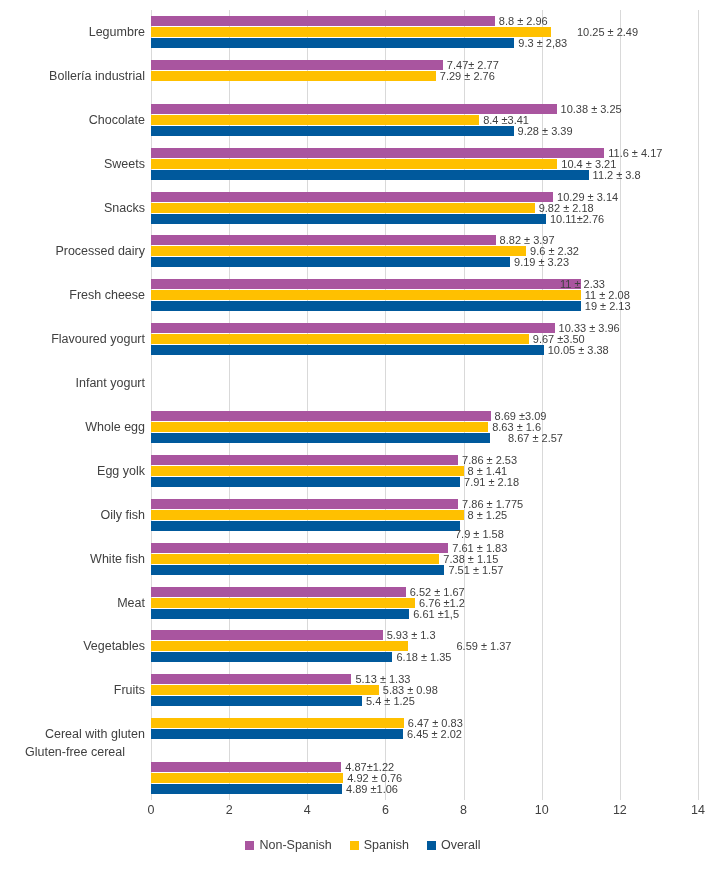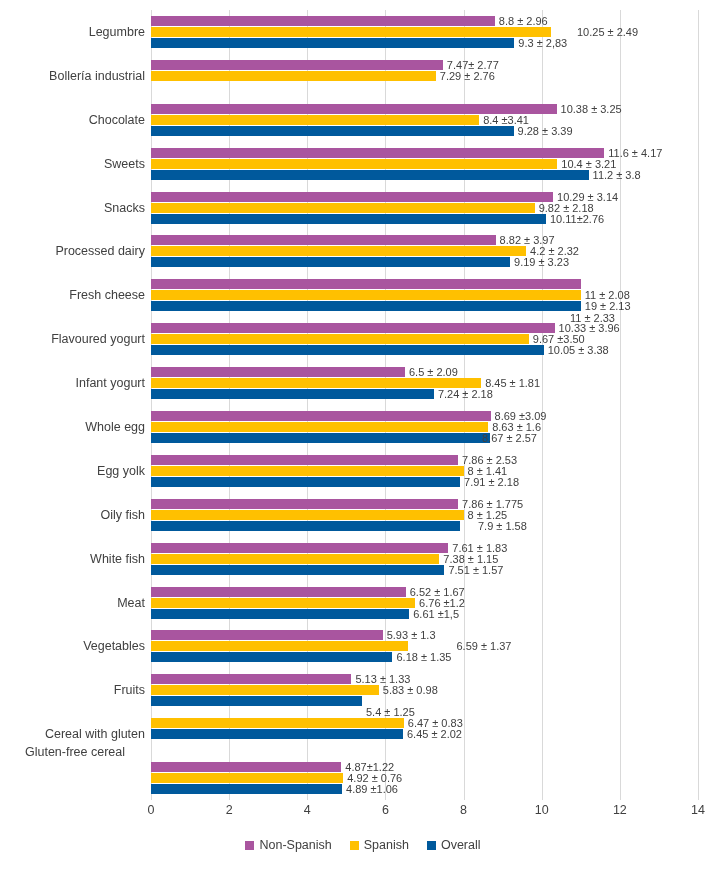--- a/index.html
+++ b/index.html
@@ -223,31 +223,31 @@
           <span class="bar-label" style="left: 395.012px;">10.11±2.76</span>
         </div>
       </div>
       <div class="cat-row" style="top: 225.389px; height: 32px;">
         <div class="bar-line">
           <div class="bar" style="width: 344.61px; background: rgb(169, 85, 159);"></div>
           <span class="bar-label" style="left: 344.61px;">8.82 ± 3.97</span>
         </div>
         <div class="bar-line">
           <div class="bar" style="width: 375.086px; background: rgb(255, 192, 0);"></div>
-          <span class="bar-label" style="left: 375.086px;">4.2 ± 2.32</span>
+          <span class="bar-label" style="left: 375.086px;">9.6 ± 2.32</span>
         </div>
         <div class="bar-line">
           <div class="bar" style="width: 359.066px; background: rgb(0, 89, 156);"></div>
           <span class="bar-label" style="left: 359.066px;">9.19 ± 3.23</span>
         </div>
       </div>
       <div class="cat-row" style="top: 269.278px; height: 32px;">
         <div class="bar-line">
           <div class="bar" style="width: 429.786px; background: rgb(169, 85, 159);"></div>
-          <span class="bar-label" style="left: 415px; margin-top: 34px;">11 ± 2.33</span>
+          <span class="bar-label" style="left: 405px;">11 ± 2.33</span>
         </div>
         <div class="bar-line">
           <div class="bar" style="width: 429.786px; background: rgb(255, 192, 0);"></div>
           <span class="bar-label" style="left: 429.786px;">11 ± 2.08</span>
         </div>
         <div class="bar-line">
           <div class="bar" style="width: 429.786px; background: rgb(0, 89, 156);"></div>
           <span class="bar-label" style="left: 429.786px;">19 ± 2.13</span>
         </div>
       </div>
@@ -258,46 +258,32 @@
         </div>
         <div class="bar-line">
           <div class="bar" style="width: 377.821px; background: rgb(255, 192, 0);"></div>
           <span class="bar-label" style="left: 377.821px;">9.67 ±3.50</span>
         </div>
         <div class="bar-line">
           <div class="bar" style="width: 392.668px; background: rgb(0, 89, 156);"></div>
           <span class="bar-label" style="left: 392.668px;">10.05 ± 3.38</span>
         </div>
       </div>
-      <div class="cat-row" style="top: 357.056px; height: 32px;">
-        <div class="bar-line">
-          <div class="bar" style="width: 253.964px; background: rgb(169, 85, 159);"></div>
-          <span class="bar-label" style="left: 253.964px;">6.5 ± 2.09</span>
-        </div>
-        <div class="bar-line">
-          <div class="bar" style="width: 330.154px; background: rgb(255, 192, 0);"></div>
-          <span class="bar-label" style="left: 330.154px;">8.45 ± 1.81</span>
-        </div>
-        <div class="bar-line">
-          <div class="bar" style="width: 282.877px; background: rgb(0, 89, 156);"></div>
-          <span class="bar-label" style="left: 282.877px;">7.24 ± 2.18</span>
-        </div>
-      </div>
       <div class="cat-row" style="top: 400.944px; height: 32px;">
         <div class="bar-line">
           <div class="bar" style="width: 339.531px; background: rgb(169, 85, 159);"></div>
           <span class="bar-label" style="left: 339.531px;">8.69 ±3.09</span>
         </div>
         <div class="bar-line">
           <div class="bar" style="width: 337.186px; background: rgb(255, 192, 0);"></div>
           <span class="bar-label" style="left: 337.186px;">8.63 ± 1.6</span>
         </div>
         <div class="bar-line">
           <div class="bar" style="width: 338.749px; background: rgb(0, 89, 156);"></div>
-          <span class="bar-label" style="left: 327px;">8.67 ± 2.57</span>
+          <span class="bar-label" style="left: 353px;">8.67 ± 2.57</span>
         </div>
       </div>
       <div class="cat-row" style="top: 444.833px; height: 32px;">
         <div class="bar-line">
           <div class="bar" style="width: 307.101px; background: rgb(169, 85, 159);"></div>
           <span class="bar-label" style="left: 307.101px;">7.86 ± 2.53</span>
         </div>
         <div class="bar-line">
           <div class="bar" style="width: 312.571px; background: rgb(255, 192, 0);"></div>
           <span class="bar-label" style="left: 312.571px;">8 ± 1.41</span>
@@ -311,21 +297,21 @@
         <div class="bar-line">
           <div class="bar" style="width: 307.101px; background: rgb(169, 85, 159);"></div>
           <span class="bar-label" style="left: 307.101px;">7.86 ± 1.775</span>
         </div>
         <div class="bar-line">
           <div class="bar" style="width: 312.571px; background: rgb(255, 192, 0);"></div>
           <span class="bar-label" style="left: 312.571px;">8 ± 1.25</span>
         </div>
         <div class="bar-line">
           <div class="bar" style="width: 308.664px; background: rgb(0, 89, 156);"></div>
-          <span class="bar-label" style="left: 323px;">7.9 ± 1.58</span>
+          <span class="bar-label" style="left: 300px; margin-top: 8px;">7.9 ± 1.58</span>
         </div>
       </div>
       <div class="cat-row" style="top: 532.611px; height: 32px;">
         <div class="bar-line">
           <div class="bar" style="width: 297.334px; background: rgb(169, 85, 159);"></div>
           <span class="bar-label" style="left: 297.334px;">7.61 ± 1.83</span>
         </div>
         <div class="bar-line">
           <div class="bar" style="width: 288.347px; background: rgb(255, 192, 0);"></div>
           <span class="bar-label" style="left: 288.347px;">7.38 ± 1.15</span>
@@ -367,21 +353,21 @@
         <div class="bar-line">
           <div class="bar" style="width: 200.436px; background: rgb(169, 85, 159);"></div>
           <span class="bar-label" style="left: 200.436px; text-align: center;">5.13 ± 1.33</span>
         </div>
         <div class="bar-line">
           <div class="bar" style="width: 227.786px; background: rgb(255, 192, 0);"></div>
           <span class="bar-label" style="left: 227.786px;">5.83 ± 0.98</span>
         </div>
         <div class="bar-line">
           <div class="bar" style="width: 210.986px; background: rgb(0, 89, 156);"></div>
-          <span class="bar-label" style="left: 210.986px; margin-top: 11px;">5.4 ± 1.25</span>
+          <span class="bar-label" style="left: 210.986px;">5.4 ± 1.25</span>
         </div>
       </div>
       <div class="cat-row" style="top: 708.167px; height: 32px;">
         <div class="bar-line">
           <div class="bar" style="width: 252.792px; background: rgb(255, 192, 0);"></div>
           <span class="bar-label" style="left: 252.792px;">6.47 ± 0.83</span>
         </div>
         <div class="bar-line">
           <div class="bar" style="width: 252.011px; background: rgb(0, 89, 156);"></div>
           <span class="bar-label" style="left: 252.011px;">6.45 ± 2.02</span>

